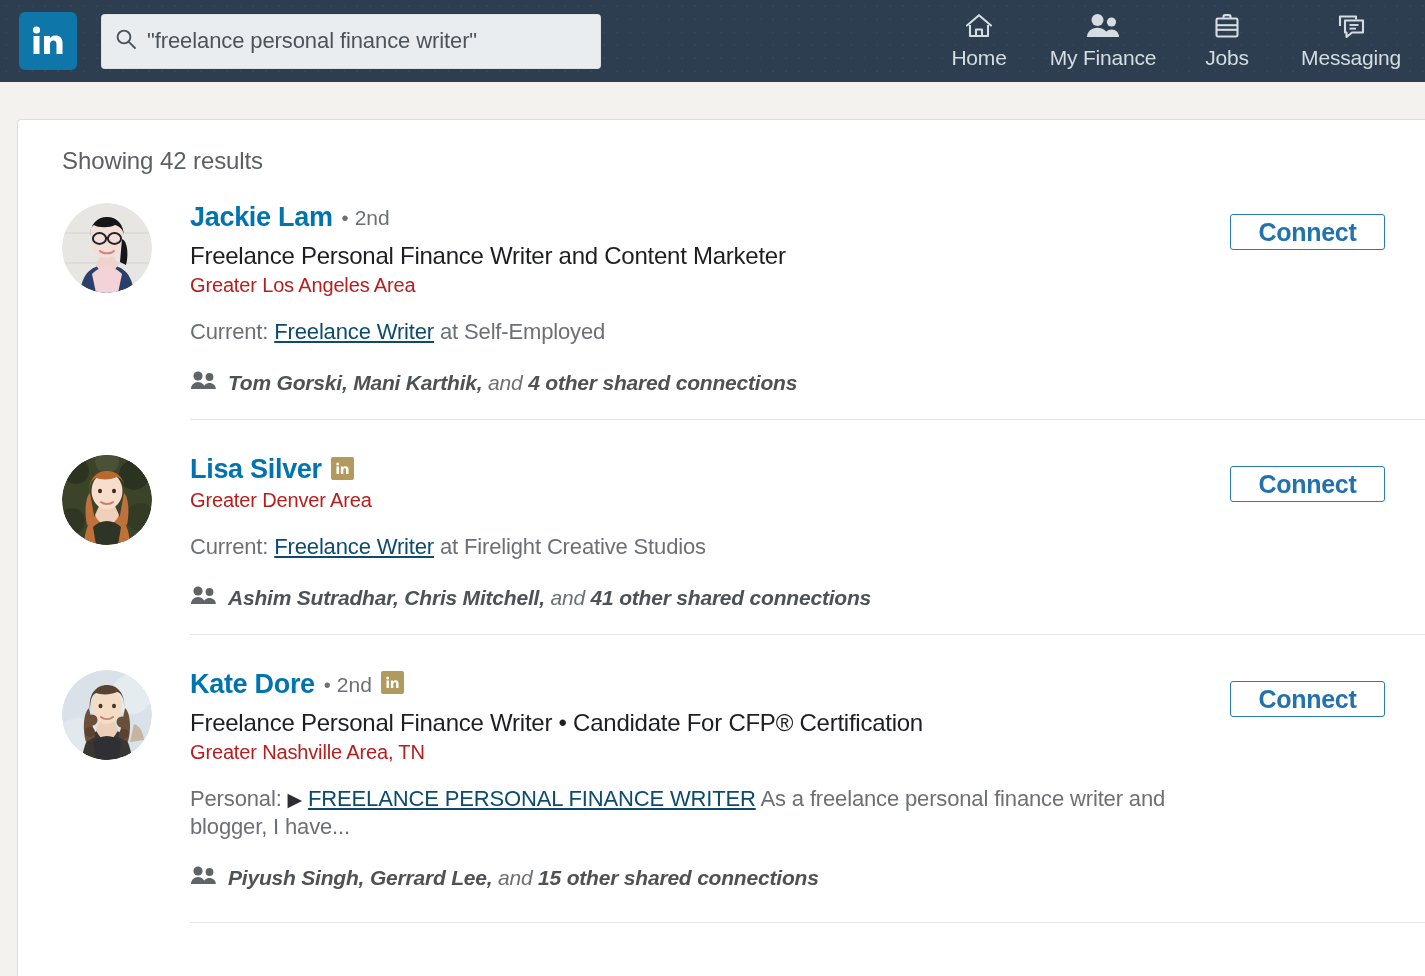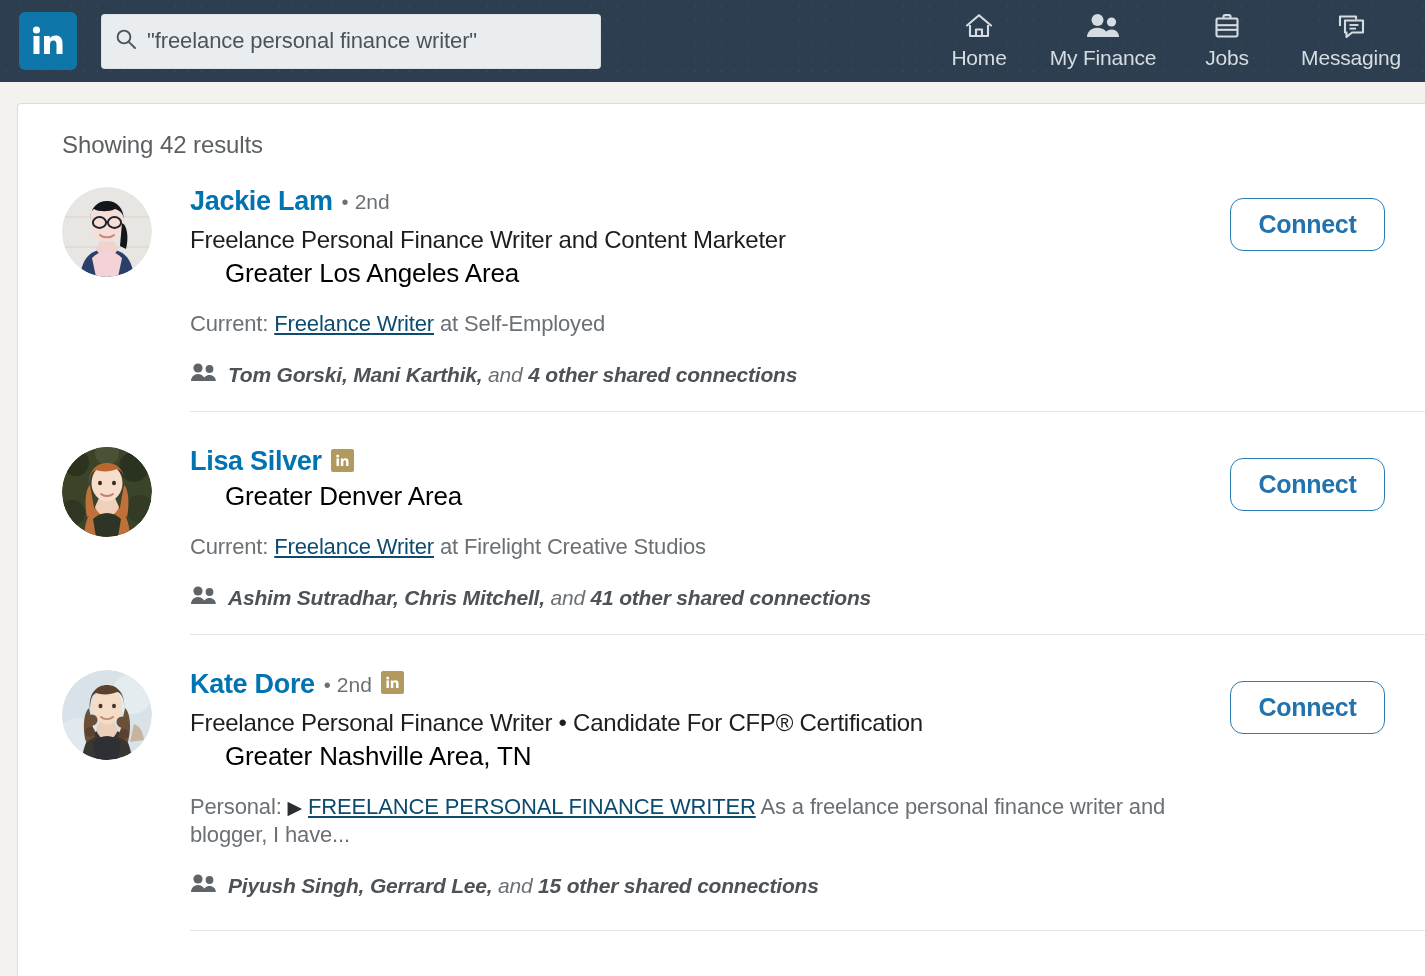--- a/index.html
+++ b/index.html
@@ -90,21 +90,21 @@
     color: #d6dde2;
     letter-spacing: -0.2px;
     white-space: nowrap;
   }
 
   
   .page {
     position: relative;
     width: 1425px;
     height: 894px;
-    padding-top: 21px;
+    padding-top: 37px;
     padding-left: 17px;
   }
   .results-card {
     position: relative;
     width: 1420px;
     height: 900px;
     background: #ffffff;
     border: 1px solid #dcdcdc;
     border-radius: 4px;
     border-right: none;
@@ -188,25 +188,24 @@
   .in-badge svg { display: block; }
 
   .headline {
     font-size: 24px;
     color: #1c1e21;
     margin-top: 9px;
     letter-spacing: -0.25px;
     line-height: 1.18;
   }
   .location {
-    font-size: 26px;
-    color: #000000;
+    font-size: 20px;
+    color: #b91c1c;
     margin-top: 4px;
     letter-spacing: -0.15px;
-    margin-left: 35px;
   }
   .meta {
     font-size: 22px;
     color: #6b7074;
     margin-top: 21px;
     letter-spacing: -0.15px;
     line-height: 1.28;
     max-width: 1000px;
   }
   .meta .strong { color: #0c4a6e; text-decoration: underline; }
@@ -228,23 +227,23 @@
   .action-col {
     flex: none;
     width: 234px;
     display: flex;
     justify-content: flex-start;
     padding-top: 19px;
     padding-left: 27px;
   }
   .connect-btn {
     width: 155px;
-    height: 53px;
+    height: 36px;
     border: 1px solid #2a7cb0;
-    border-radius: 13px;
+    border-radius: 3px;
     background: #ffffff;
     color: #2272ad;
     font-size: 25px;
     font-weight: 700;
     font-family: "Liberation Sans", sans-serif;
     letter-spacing: -0.3px;
     cursor: pointer;
     display: flex;
     align-items: center;
     justify-content: center;

